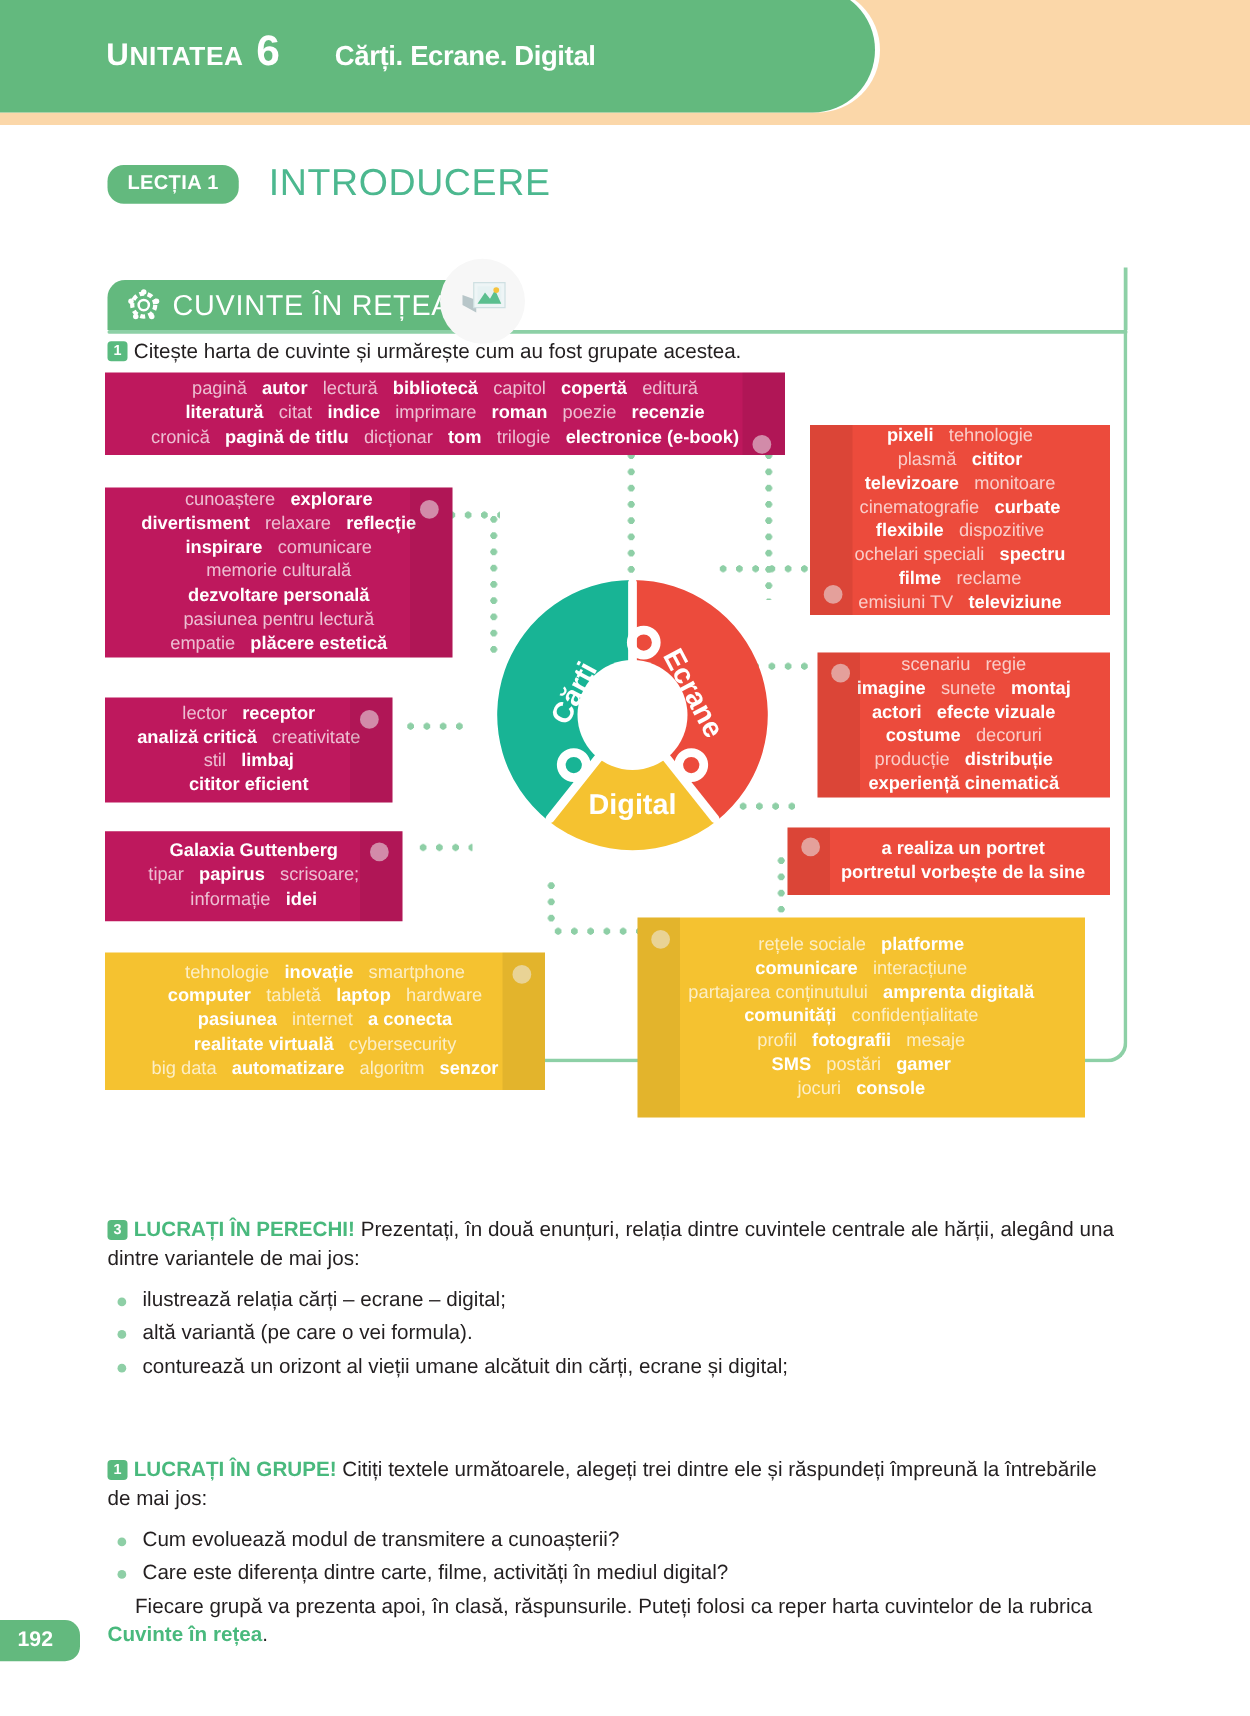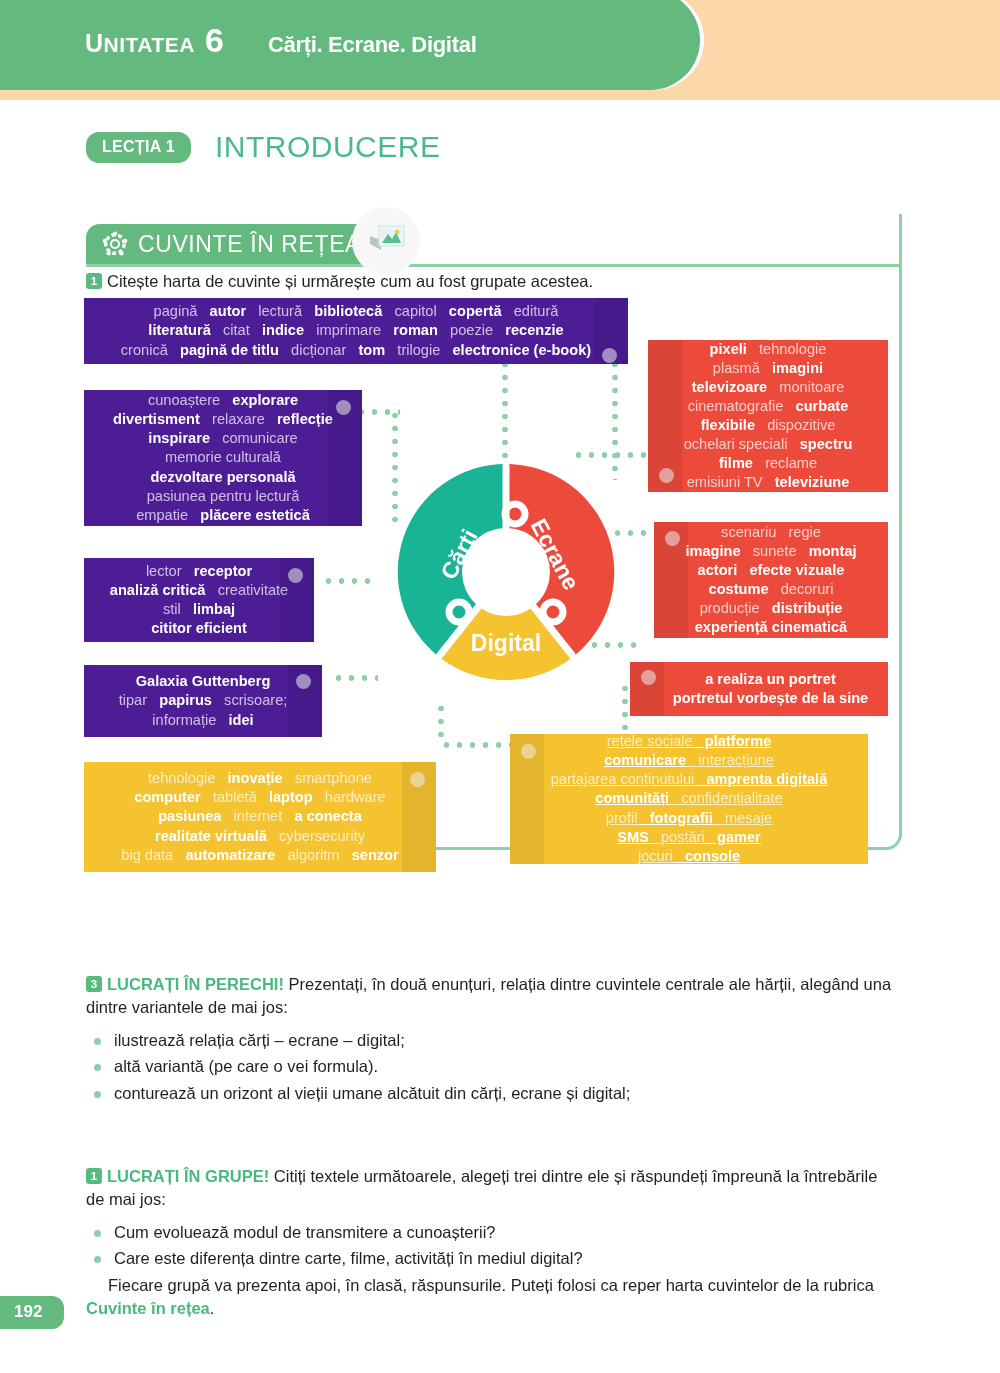--- a/index.html
+++ b/index.html
@@ -98,21 +98,21 @@
   
   #wordmap { position: absolute; left: 0; top: 290px; width: 1000px; height: 600px; }
   .wbox {
     position: absolute; color: #fff; text-align: center;
     font-size: 14.6px; line-height: 1.31; padding: 9px 14px;
     display: flex; flex-direction: column; justify-content: center;
   }
   .wbox .b { font-weight: bold; }
   .wbox .l { font-weight: normal; opacity: .72; }
   .wbox span { white-space: pre; }
-  .green  { background: #4c1d95; }
+  .green  { background: #be185d; }
   .red    { background: #ec4b3c; justify-content: center; }
   .yellow { background: #f5c230; }
   
   .shade-r::after {
     content:""; position:absolute; right:0; top:0; bottom:0; width:34px;
     background: rgba(0,0,0,.07); pointer-events:none;
   }
   .shade-l::after {
     content:""; position:absolute; left:0; top:0; bottom:0; width:34px;
     background: rgba(0,0,0,.07); pointer-events:none;
@@ -252,35 +252,35 @@
 
     <div class="wbox yellow shade-r" id="box-digital-devices" style="left:84px; top:472px; width:352px; height:110px;">
       <div class="knob" style="right:11px; top:10px;"></div>
     <div><span class="l">tehnologie</span><span class="b">   inovație</span><span class="l">   smartphone</span></div>
         <div><span class="b">computer</span><span class="l">   tabletă</span><span class="b">   laptop</span><span class="l">   hardware</span></div>
         <div><span class="b">pasiunea</span><span class="l">   internet</span><span class="b">   a conecta</span></div>
         <div><span class="b">realitate virtuală</span><span class="l">   cybersecurity</span></div>
         <div><span class="l">big data</span><span class="b">   automatizare</span><span class="l">   algoritm</span><span class="b">   senzor</span></div>
       </div>
 
-    <div class="wbox yellow shade-l" id="box-digital-social" style="left:510px; top:444px; width:358px; height:130px;text-decoration:underline;">
+    <div class="wbox yellow shade-l" id="box-digital-social" style="left:510px; top:444px; width:358px; height:160px;">
       <div class="knob" style="left:11px; top:10px;"></div>
     <div><span class="l">rețele sociale</span><span class="b">   platforme</span></div>
         <div><span class="b">comunicare</span><span class="l">   interacțiune</span></div>
         <div><span class="l">partajarea conținutului</span><span class="b">   amprenta digitală</span></div>
         <div><span class="b">comunități</span><span class="l">   confidențialitate</span></div>
         <div><span class="l">profil</span><span class="b">   fotografii</span><span class="l">   mesaje</span></div>
         <div><span class="b">SMS</span><span class="l">   postări</span><span class="b">   gamer</span></div>
         <div><span class="l">jocuri</span><span class="b">   console</span></div>
       </div>
 
     <div class="wbox red shade-l" id="box-screens-tech" style="left:648px; top:50px; width:240px; height:152px;">
       <div class="knob" style="left:11px; top:128px;"></div>
     <div><span class="b">pixeli</span><span class="l">   tehnologie</span></div>
-        <div><span class="l">plasmă</span><span class="b">   imagini</span></div>
+        <div><span class="l">plasmă</span><span class="b">   cititor</span></div>
         <div><span class="b">televizoare</span><span class="l">   monitoare</span></div>
         <div><span class="l">cinematografie</span><span class="b">   curbate</span></div>
         <div><span class="b">flexibile</span><span class="l">   dispozitive</span></div>
         <div><span class="l">ochelari speciali</span><span class="b">   spectru</span></div>
         <div><span class="b">filme</span><span class="l">   reclame</span></div>
         <div><span class="l">emisiuni TV</span><span class="b">   televiziune</span></div>
       </div>
 
     <div class="wbox red shade-l" id="box-screens-cinema" style="left:654px; top:232px; width:234px; height:116px;">
       <div class="knob" style="left:11px; top:9px;"></div>

